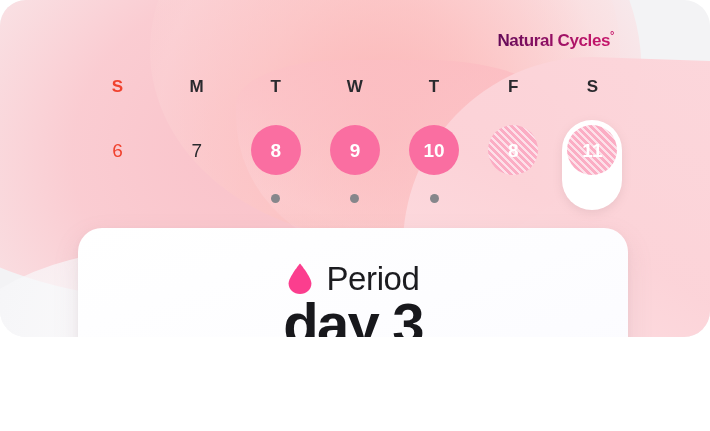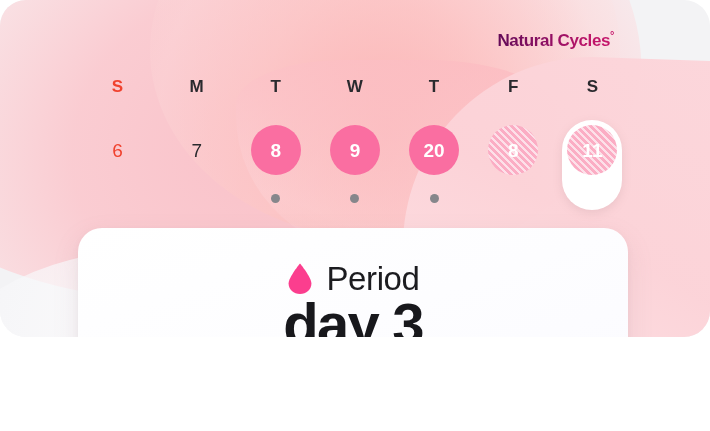--- a/index.html
+++ b/index.html
@@ -290,21 +290,21 @@
       <div class="daycol">
         <div class="dow">W</div>
         <div class="numwrap">
           <div class="num period">9</div>
           <div class="dot"></div>
         </div>
       </div>
       <div class="daycol">
         <div class="dow">T</div>
         <div class="numwrap">
-          <div class="num period">20</div>
+          <div class="num period">10</div>
           <div class="dot"></div>
         </div>
       </div>
       <div class="daycol">
         <div class="dow">F</div>
         <div class="numwrap">
           <div class="num predicted">8</div>
           <div class="dot hidden"></div>
         </div>
       </div>

